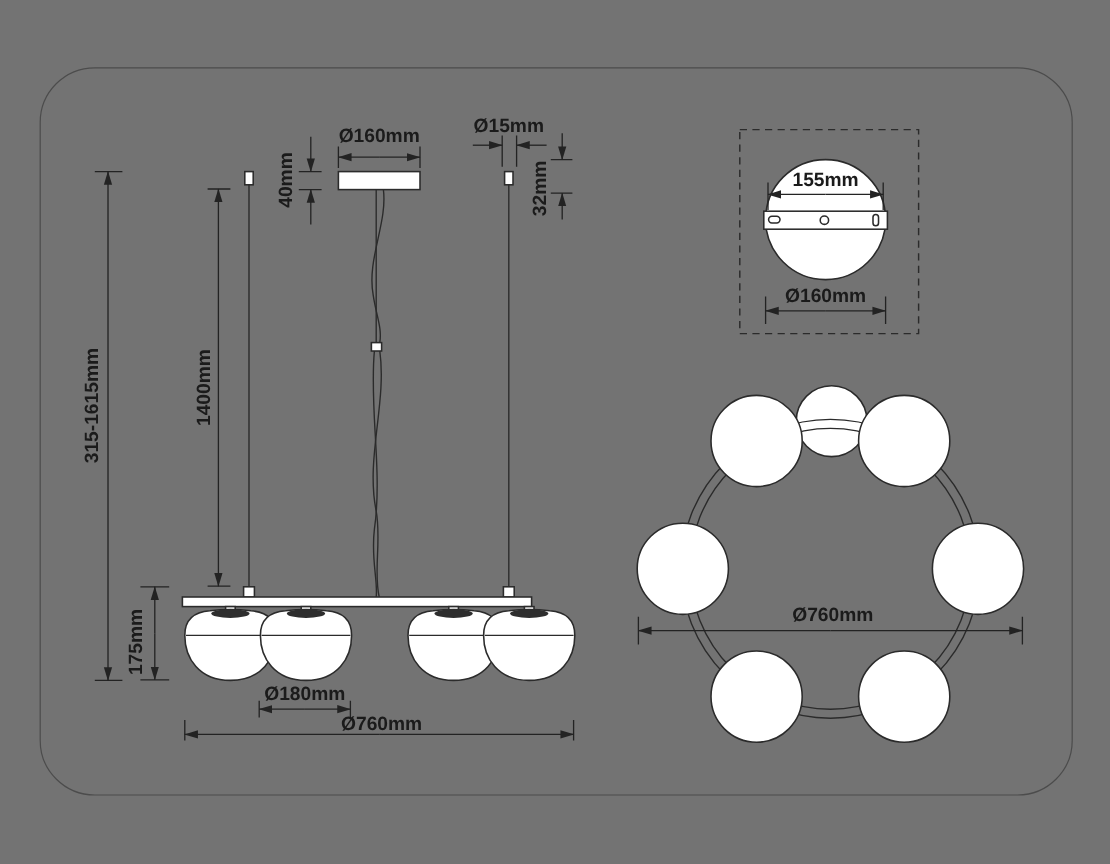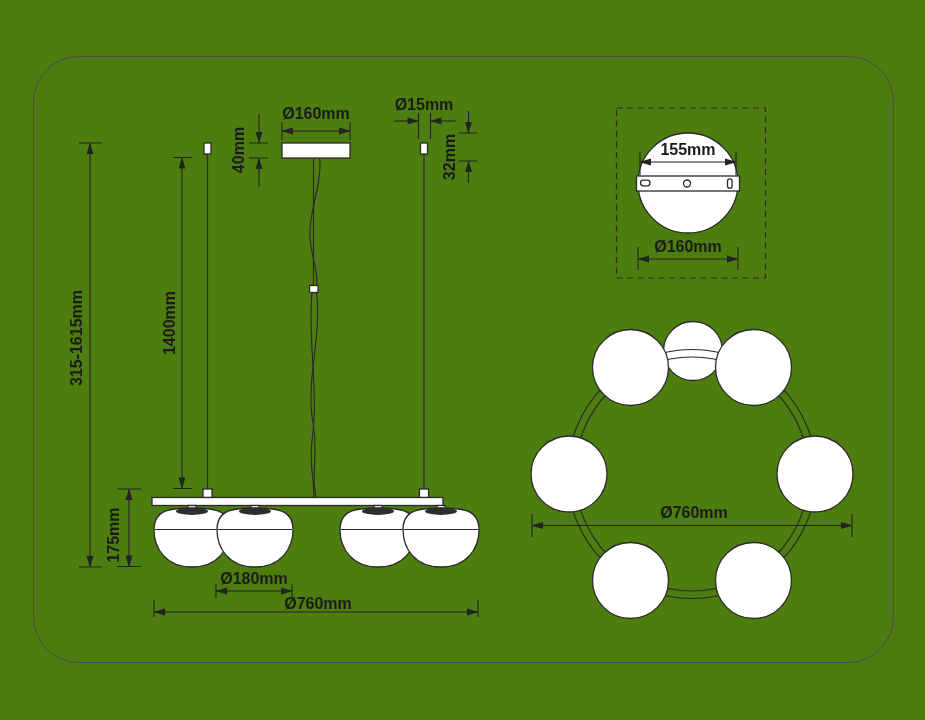--- a/index.html
+++ b/index.html
@@ -1,16 +1,16 @@
 <!DOCTYPE html>
 <html><head>
 <meta charset="utf-8">
 <style>
   html,body{margin:0;padding:0;background:#ffffff;}
-  .stage{position:relative;width:925px;height:720px;background:#4d7c0f;overflow:hidden;
+  .stage{position:relative;width:925px;height:720px;background:#737373;overflow:hidden;
          font-family:"Liberation Sans",sans-serif;}
   .frame{position:absolute;left:33px;top:56px;width:861px;height:607px;
          border:1.5px solid #4c4c4c;border-radius:46px;box-sizing:border-box;}
   svg{position:absolute;left:0;top:0;}
   .fw{fill:#ffffff;stroke:#2b2b2b;stroke-width:1.3;}
   .thin{fill:none;stroke:#2b2b2b;stroke-width:1.15;}
   .dl{fill:none;stroke:#232323;stroke-width:1.1;}
   .cap{fill:#2e2e2e;stroke:none;}
   .dash{fill:none;stroke:#2b2b2b;stroke-width:1.2;stroke-dasharray:6 4.5;}
   .lbl{font-family:"Liberation Sans",sans-serif;font-weight:bold;font-size:16px;fill:#1b1b1b;}

